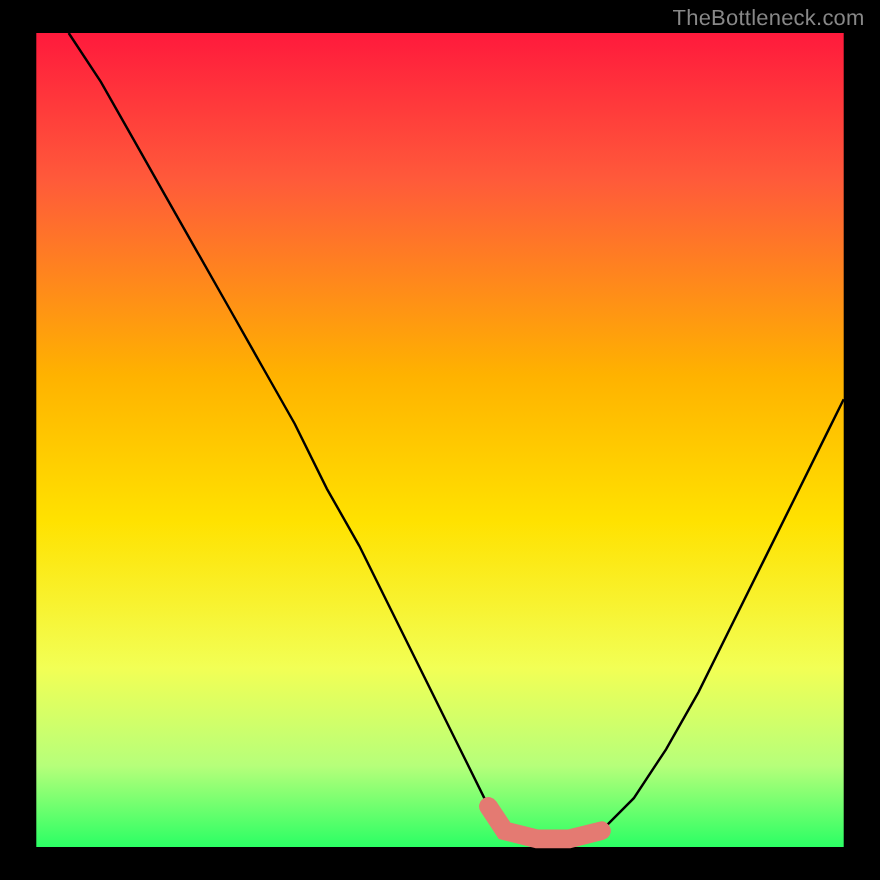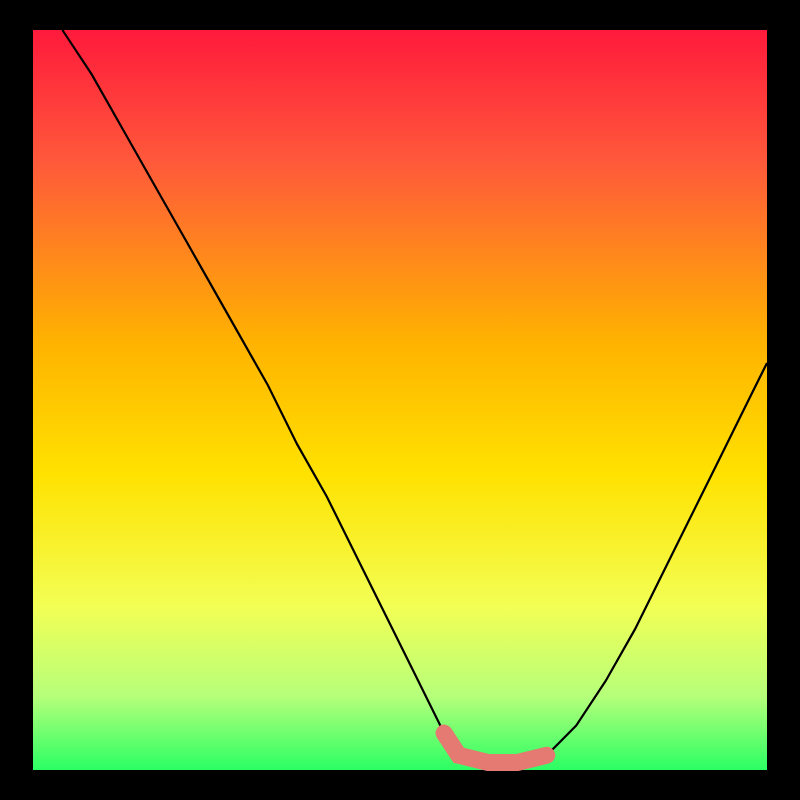--- a/index.html
+++ b/index.html
@@ -26,20 +26,21 @@
     left: 0;
     top: 0;
     width: 800px;
     height: 800px;
   }
 </style>
 </head>
 <body>
 <div class="container">
 
+  <div class="watermark">TheBottleneck.com</div>
 
   <svg class="plot" viewBox="0 0 800 800" preserveAspectRatio="none">
     <defs>
       <linearGradient id="bg-grad" x1="0" y1="0" x2="0" y2="1">
           <stop offset="0%" stop-color="#ff1a3c"></stop>
           <stop offset="18%" stop-color="#ff5a3a"></stop>
           <stop offset="42%" stop-color="#ffb200"></stop>
           <stop offset="60%" stop-color="#ffe200"></stop>
           <stop offset="78%" stop-color="#f2ff55"></stop>
           <stop offset="90%" stop-color="#b6ff7a"></stop>

